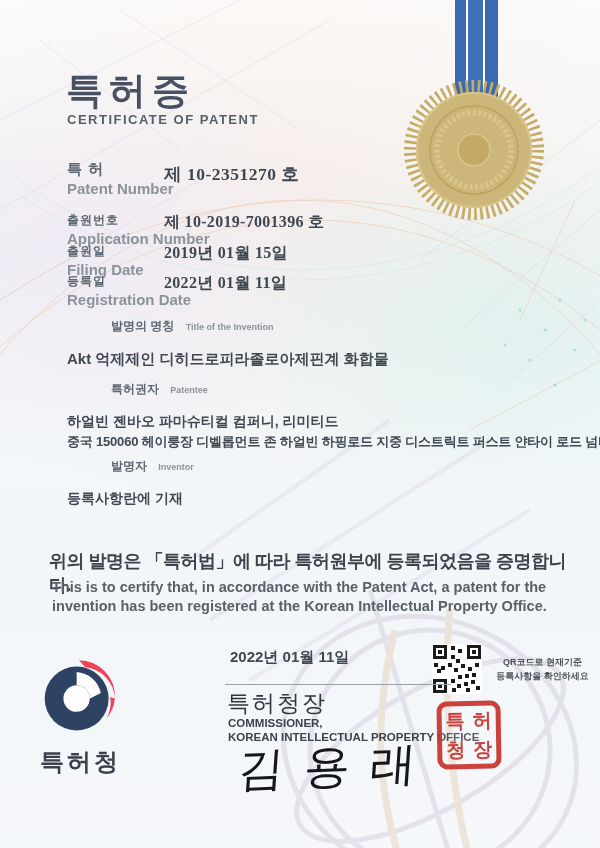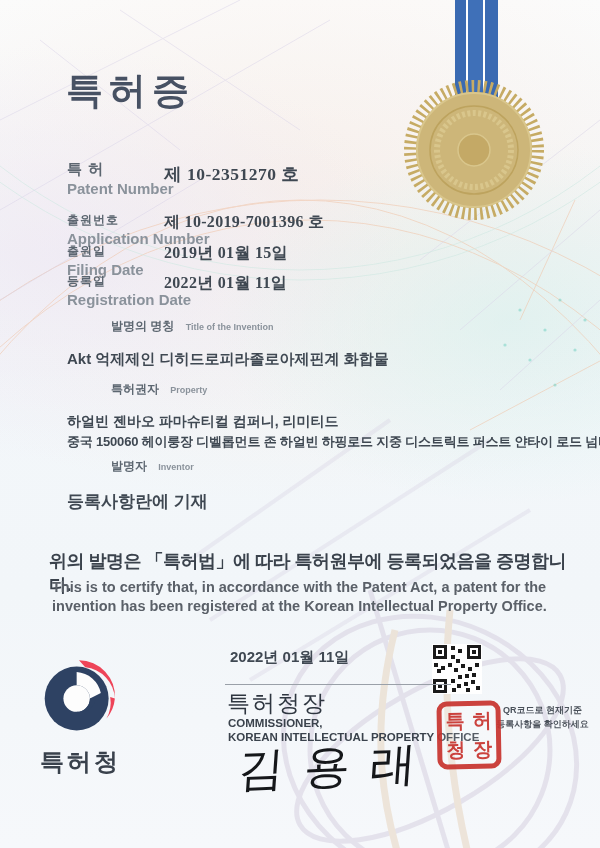--- a/index.html
+++ b/index.html
@@ -36,41 +36,41 @@
   .val-lg{font-size:17.5px;letter-spacing:.5px;}
   .val-md{font-size:16px;letter-spacing:.3px;}
   
   .sec{position:absolute;left:67px;z-index:3;}
   .sec-head{font-size:12px;font-weight:bold;color:#5c6670;margin-left:44px;}
   .sec-head .en{font-size:9px;font-weight:bold;color:#8a929b;margin-left:8px;}
   .sec-body{font-weight:bold;color:#3f4852;margin-top:15px;}
   .invention-body{font-size:15px;}
   .patentee-name{font-size:14px;}
   .patentee-addr{font-size:13px;margin-top:4px;letter-spacing:-0.2px;white-space:nowrap;}
-  .inventor-body{font-size:17px;}
+  .inventor-body{font-size:14px;}
   
   .stmt-ko{position:absolute;left:49px;top:549px;width:520px;font-size:18px;font-weight:bold;
     color:#3a424c;letter-spacing:-0.5px;z-index:3;}
   .stmt-en{position:absolute;left:52px;top:578px;width:516px;font-size:14.5px;font-weight:bold;
     color:#5a6068;line-height:1.28;z-index:3;}
   
   .issue-date{position:absolute;left:230px;top:648px;font-size:15px;font-weight:bold;
     color:#3f4852;z-index:3;}
   .sign-rule{position:absolute;left:225px;top:684px;width:226px;height:1px;background:#9aa0a8;z-index:3;}
   .comm-ko{position:absolute;left:227px;top:688px;font-size:23px;font-weight:normal;
     letter-spacing:2px;color:#2e3640;z-index:3;}
   .comm-en1{position:absolute;left:228px;top:717px;font-size:11.5px;font-weight:bold;color:#3a424c;z-index:3;text-align:center;}
   .comm-en2{position:absolute;left:228px;top:731px;font-size:11.5px;font-weight:bold;color:#3a424c;z-index:4;}
   .signature{position:absolute;left:238px;top:736px;font-size:46px;color:#15171a;z-index:3;
     font-family:"DejaVu Serif",serif;letter-spacing:20px;
     transform:rotate(-2deg) skewX(-6deg);}
   
   .qr-wrap{position:absolute;left:432px;top:644px;z-index:3;}
   .qr-note{position:absolute;left:490px;top:656px;width:105px;text-align:center;
-    font-size:9px;font-weight:bold;color:#4a515a;line-height:1.5;z-index:3;margin-top:48px;}
+    font-size:9px;font-weight:bold;color:#4a515a;line-height:1.5;z-index:3;}
   
   .stamp{position:absolute;left:437px;top:701px;width:64px;height:68px;z-index:4;
     border:5px solid #c8332e;border-radius:10px;box-sizing:border-box;
     display:grid;grid-template-columns:1fr 1fr;align-items:center;justify-items:center;
     color:#c8332e;font-weight:bold;font-size:19px;opacity:.92;
     transform:rotate(-1deg);background:rgba(255,255,255,.15);}
   .stamp span{transform:scaleY(1.05);line-height:1;}
   
   .kipo{position:absolute;left:40px;top:658px;width:150px;text-align:left;z-index:3;}
   .kipo-name{font-size:24px;font-weight:bold;color:#39414c;letter-spacing:3px;margin-top:6px;}
@@ -132,20 +132,21 @@
     <circle cx="75" cy="75" r="63" fill="none" stroke="#c6ab64" stroke-width="14" stroke-dasharray="2.6 3.4"></circle>
     <circle cx="75" cy="75" r="58" fill="#cdb679"></circle>
     <circle cx="75" cy="75" r="57" fill="none" stroke="#d9c68c" stroke-width="2"></circle>
     <circle cx="75" cy="75" r="44" fill="none" stroke="#bda35e" stroke-width="1.5"></circle>
     <circle cx="75" cy="75" r="37" fill="none" stroke="#d9c68c" stroke-width="6" stroke-dasharray="3 2.4"></circle>
     <circle cx="75" cy="75" r="16" fill="#c4a966"></circle>
     <circle cx="75" cy="75" r="16" fill="none" stroke="#d9c68c" stroke-width="1.5"></circle>
   </svg>
 
   <div class="title-ko">특허증</div>
+  <div class="title-en">CERTIFICATE OF PATENT</div>
 
   <div class="field" style="top:160px">
     <div class="lbl-ko" style="font-size:15px">특 허</div>
     <div class="lbl-en">Patent Number</div>
   </div>
   <div class="field-val val-lg" style="top:162px">제 10-2351270 호</div>
 
   <div class="field" style="top:212px">
     <div class="lbl-ko">출원번호</div>
     <div class="lbl-en">Application Number</div>
@@ -168,21 +169,21 @@
     <div class="sec-head">
       <span>발명의 명칭</span>
       <span class="en">Title of the Invention</span>
     </div>
     <div class="sec-body invention-body">Akt 억제제인 디히드로피라졸로아제핀계 화합물</div>
   </div>
 
   <div class="sec" style="top:381px">
     <div class="sec-head">
       <span>특허권자</span>
-      <span class="en">Property</span>
+      <span class="en">Patentee</span>
     </div>
     <div class="sec-body patentee-name">하얼빈 젠바오 파마슈티컬 컴퍼니, 리미티드</div>
     <div class="sec-body patentee-addr" style="margin-top:2px">중국 150060 헤이룽장 디벨롭먼트 존 하얼빈 하핑로드 지중 디스트릭트 퍼스트 얀타이 로드 넘버 8</div>
   </div>
 
   <div class="sec" style="top:458px">
     <div class="sec-head">
       <span>발명자</span>
       <span class="en">Inventor</span>
     </div>

